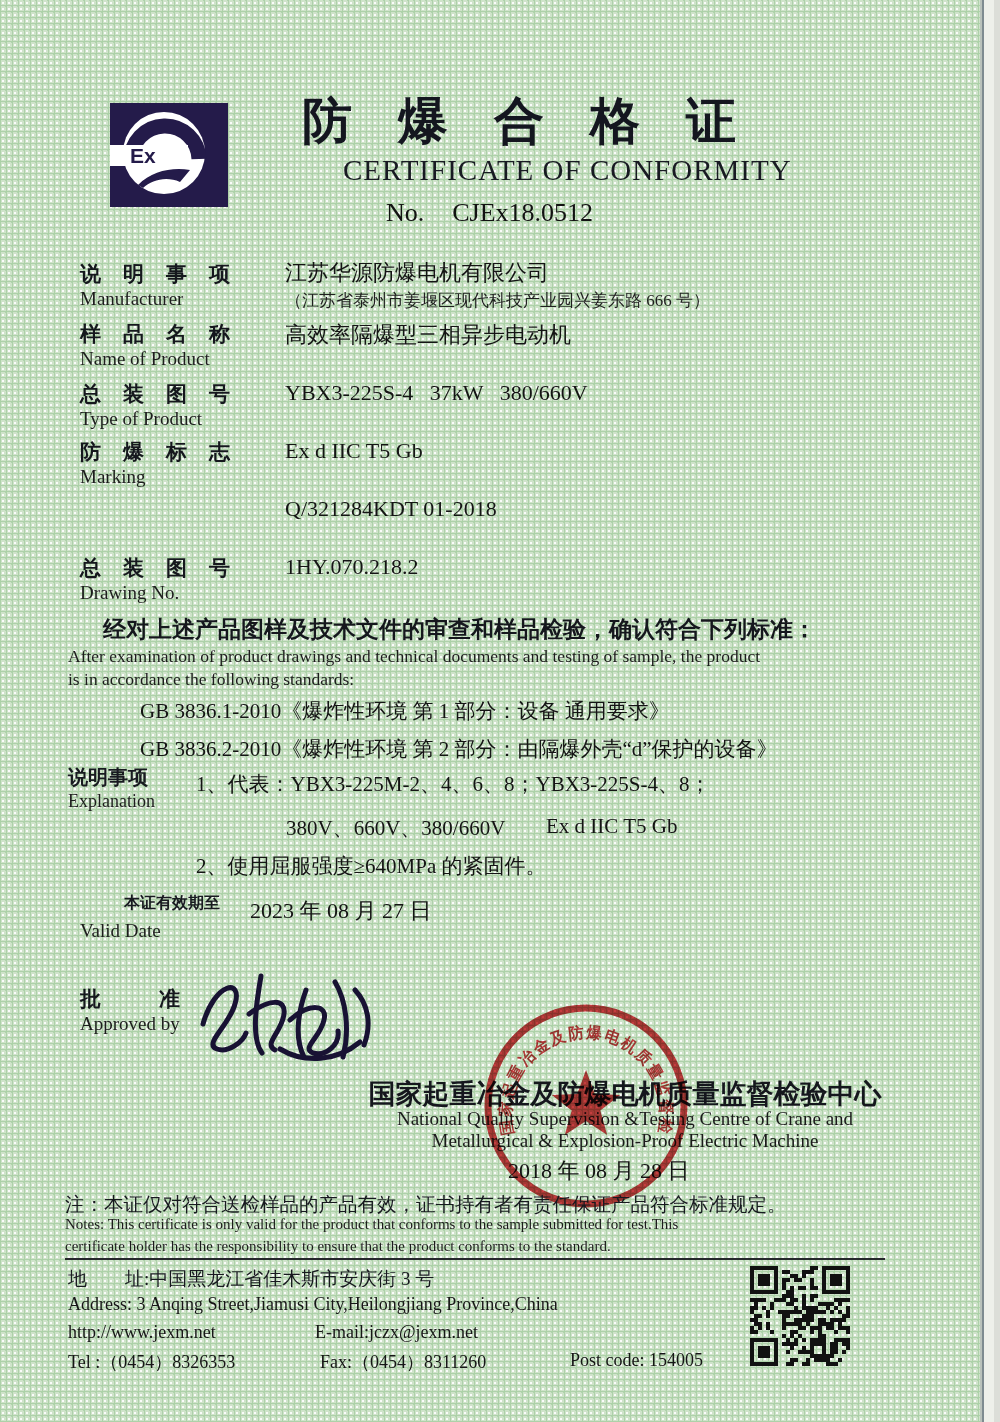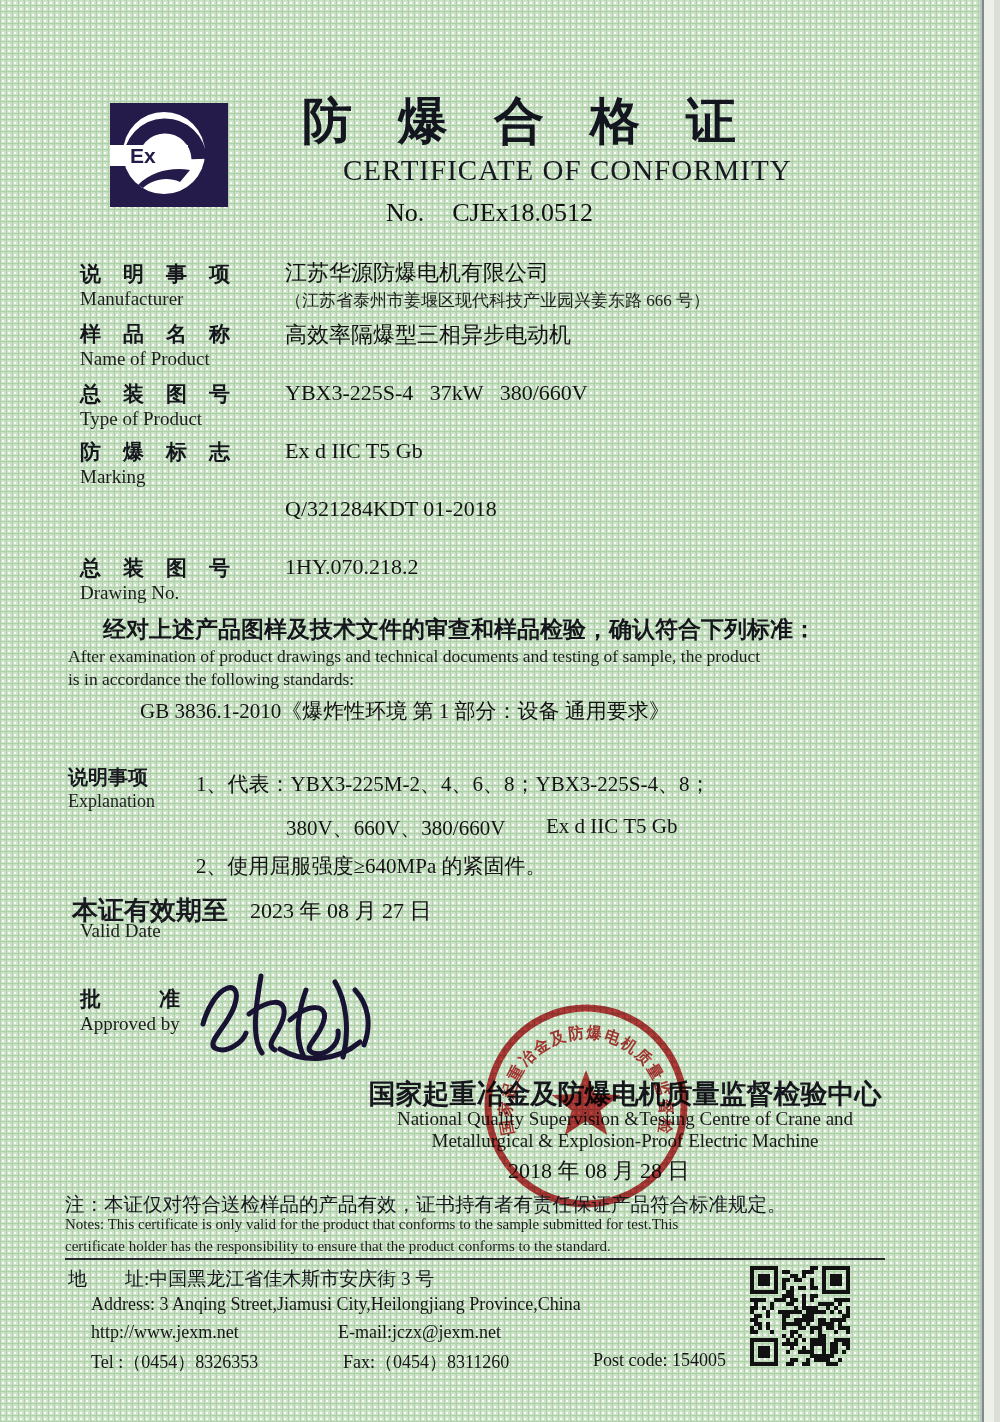--- a/index.html
+++ b/index.html
@@ -25,21 +25,21 @@
   .title-cn{font-size:50px;font-weight:bold;letter-spacing:46px;color:#14161f;white-space:nowrap;}
   .title-en{font-size:29px;letter-spacing:1px;color:#181a22;font-weight:500;white-space:nowrap;}
   .no-line{font-size:26px;color:#121212;white-space:pre;}
   .stmt-cn{font-size:23px;font-weight:bold;color:#15171d;white-space:nowrap;}
   .stmt-en{font-size:17.5px;color:#1c1c1c;white-space:nowrap;}
   .std{font-size:21px;color:#141414;white-space:nowrap;}
   .expl{font-size:21px;color:#141414;white-space:nowrap;}
   .notes-cn{font-size:19.5px;font-weight:500;color:#17191f;white-space:nowrap;text-align:right;}
   .notes-en{font-size:15px;color:#1c1c1c;white-space:nowrap;text-align:right;}
   .foot-cn{font-size:19px;font-weight:500;color:#17191f;white-space:nowrap;}
-  .foot-en{font-size:18px;color:#161616;white-space:nowrap;margin-left:23px;}
+  .foot-en{font-size:18px;color:#161616;white-space:nowrap;}
   .rule{height:2px;background:#26282c;}
   .issuer-wrap{left:330px;width:590px;text-align:center;}
   .issuer-cn{font-size:27px;font-weight:bold;color:#15171d;white-space:nowrap;}
   .issuer-en{font-size:19px;color:#1a1a1a;white-space:nowrap;}
   .stamp{mix-blend-mode:multiply;opacity:.9;pointer-events:none;}
   .edge{top:0;right:0;width:20px;height:1422px;
     background:linear-gradient(90deg,#b9c2bb 0 2px,#7e8b90 2px 4px,#eef0ea 4px 14px,#dcded8 14px);}
   .sig{pointer-events:none;}
   #qr{image-rendering:pixelated;}
 </style>
@@ -91,29 +91,30 @@
   <div class="abs" style="left:80px;top:554px;">
     <span class="zlabel">总装图号</span>
     <div class="elabel">Drawing No.</div>
   </div>
   <div class="abs val" style="left:285px;top:554px;">1HY.070.218.2</div>
 
   <div class="abs stmt-cn" style="left:80px;top:614px;margin-left:23px;">经对上述产品图样及技术文件的审查和样品检验，确认符合下列标准：</div>
   <div class="abs stmt-en" style="left:68px;top:646px;">After examination of product drawings and technical documents and testing of sample, the product</div>
   <div class="abs stmt-en" style="left:68px;top:669px;">is in accordance the following standards:</div>
   <div class="abs std" style="left:140px;top:697px;">GB 3836.1-2010《爆炸性环境 第 1 部分：设备 通用要求》</div>
+  <div class="abs std" style="left:140px;top:735px;">GB 3836.2-2010《爆炸性环境 第 2 部分：由隔爆外壳“d”保护的设备》</div>
 
   <div class="abs cn-b" style="left:68px;top:764px;font-size:20px;">说明事项</div>
   <div class="abs elabel" style="left:68px;top:791px;font-size:18px;">Explanation</div>
   <div class="abs expl" style="left:196px;top:770px;">1、代表：YBX3-225M-2、4、6、8；YBX3-225S-4、8；</div>
   <div class="abs expl" style="left:286px;top:814px;">380V、660V、380/660V</div>
   <div class="abs expl" style="left:546px;top:814px;">Ex d IIC T5 Gb</div>
   <div class="abs expl" style="left:196px;top:852px;">2、使用屈服强度≥640MPa 的紧固件。</div>
 
-  <div class="abs cn-b" style="left:72px;top:893px;font-size:26px;">本证有效期至</div>
+  <div class="abs cn-b" style="left:84px;top:893px;font-size:16px;padding-left:40px;">本证有效期至</div>
   <div class="abs elabel" style="left:80px;top:920px;">Valid Date</div>
   <div class="abs val" style="left:250px;top:896px;">2023 年 08 月 27 日</div>
 
   <div class="abs" style="left:80px;top:985px;">
     <span class="zlabel" style="width:100px;">批准</span>
     <div class="elabel">Approved by</div>
   </div>
 
   <svg class="abs sig" style="left:185px;top:960px;" width="210" height="112" viewBox="0 0 210 112">
     <g fill="none" stroke="#181233" stroke-width="5" stroke-linecap="round" stroke-linejoin="round">

